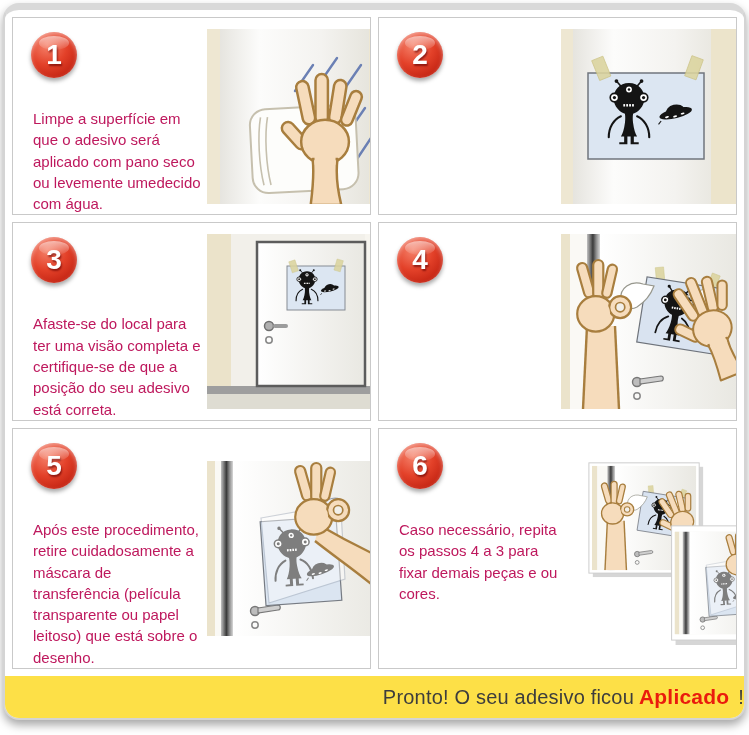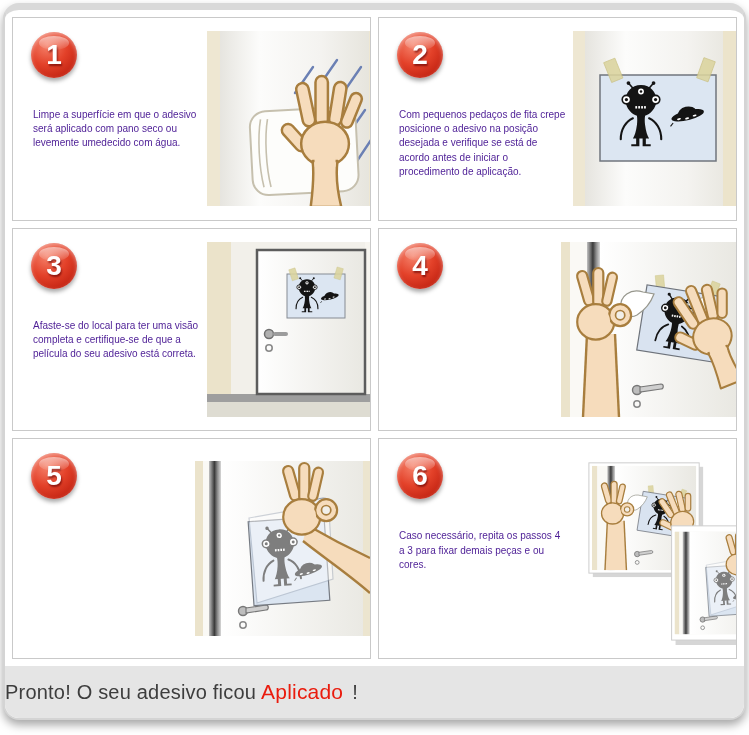--- a/index.html
+++ b/index.html
@@ -10,28 +10,28 @@
   .grid{flex:1;display:grid;grid-template-columns:1fr 1fr;gap:7px;padding:7px;box-sizing:border-box;}
   .cell{border:1px solid #c9c9c9;background:#fff;display:flex;overflow:hidden;}
   .left{flex:0 0 182px;padding:14px 0 0 16px;box-sizing:border-box;}
   .badge{width:46px;height:46px;border-radius:50%;margin-left:2px;position:relative;
          background:radial-gradient(circle at 35% 28%,#f5826b 0%,#e34129 45%,#b01205 100%);
          box-shadow:0 3px 4px rgba(0,0,0,0.35), inset 0 2px 4px rgba(255,255,255,0.45);
          color:#fff;font-size:28px;font-weight:bold;display:flex;align-items:center;justify-content:center;
          text-shadow:1px 2px 2px rgba(100,0,0,0.65);}
   .badge::after{content:"";position:absolute;left:8px;top:4px;width:30px;height:14px;border-radius:50%;
          background:linear-gradient(rgba(255,255,255,0.55),rgba(255,255,255,0.05));}
-  .txt{margin:30px 6px 0 4px;width:168px;font-size:10px;line-height:1.42;color:#4c1d95;}
+  .txt{margin:30px 6px 0 4px;width:168px;font-size:15px;line-height:1.42;color:#be185d;}
   .illus{flex:1;display:flex;align-items:center;justify-content:flex-end;padding-right:18px;}
   .illus svg{width:175px;height:175px;display:block;}
   .illus.wide{padding-right:6px;}
   .illus.wide svg{width:212px;height:192px;}
-  .footer{height:52px;background:#e5e5e5;display:flex;align-items:center;justify-content:flex-start;
+  .footer{height:52px;background:#fde047;display:flex;align-items:center;justify-content:flex-end;
           font-size:20px;color:#3d3d3d;letter-spacing:0.2px;}
-  .footer .hl{color:#ea1b0d;font-weight:normal;font-size:21px;margin:0 5px;}
+  .footer .hl{color:#ea1b0d;font-weight:bold;font-size:21px;margin:0 5px;}
   .footer .sfx{margin-left:4px;}
   .defs-svg{position:absolute;width:0;height:0;}
 </style>
 </head>
 <body>
 
 <svg class="defs-svg" aria-hidden="true">
   <defs>
     <linearGradient id="wallGrad" x1="0" y1="0" x2="1" y2="0">
       <stop offset="0" stop-color="#dfddd6"></stop>
@@ -246,33 +246,32 @@
         <div class="illus">
           <svg viewBox="0 0 175 175">
               <use href="#scene1"></use>
             </svg>
         </div>
       </section>
 
       <section class="cell">
         <div class="left">
           <div class="badge">2</div>
-          <p class="txt">Com pequenos pedaços de fita crepe posicione o adesivo na posição desejada e verifique se está de acordo antes de iniciar o procedimento de aplicação.</p>
         </div>
         <div class="illus">
           <svg viewBox="0 0 175 175">
               <use href="#scene2"></use>
             </svg>
         </div>
       </section>
 
       <section class="cell">
         <div class="left">
           <div class="badge">3</div>
-          <p class="txt">Afaste-se do local para ter uma visão completa e certifique-se de que a película do seu adesivo está correta.</p>
+          <p class="txt">Afaste-se do local para ter uma visão completa e certifique-se de que a posição do seu adesivo está correta.</p>
         </div>
         <div class="illus">
           <svg viewBox="0 0 175 175">
               <use href="#scene3"></use>
             </svg>
         </div>
       </section>
 
       <section class="cell">
         <div class="left">
@@ -281,20 +280,21 @@
         <div class="illus">
           <svg viewBox="0 0 175 175">
               <use href="#scene4"></use>
             </svg>
         </div>
       </section>
 
       <section class="cell">
         <div class="left">
           <div class="badge">5</div>
+          <p class="txt">Após este procedimento, retire cuidadosamente a máscara de transferência (película transparente ou papel leitoso) que está sobre o desenho.</p>
         </div>
         <div class="illus">
           <svg viewBox="0 0 175 175">
               <use href="#scene5"></use>
             </svg>
         </div>
       </section>
 
       <section class="cell">
         <div class="left">

